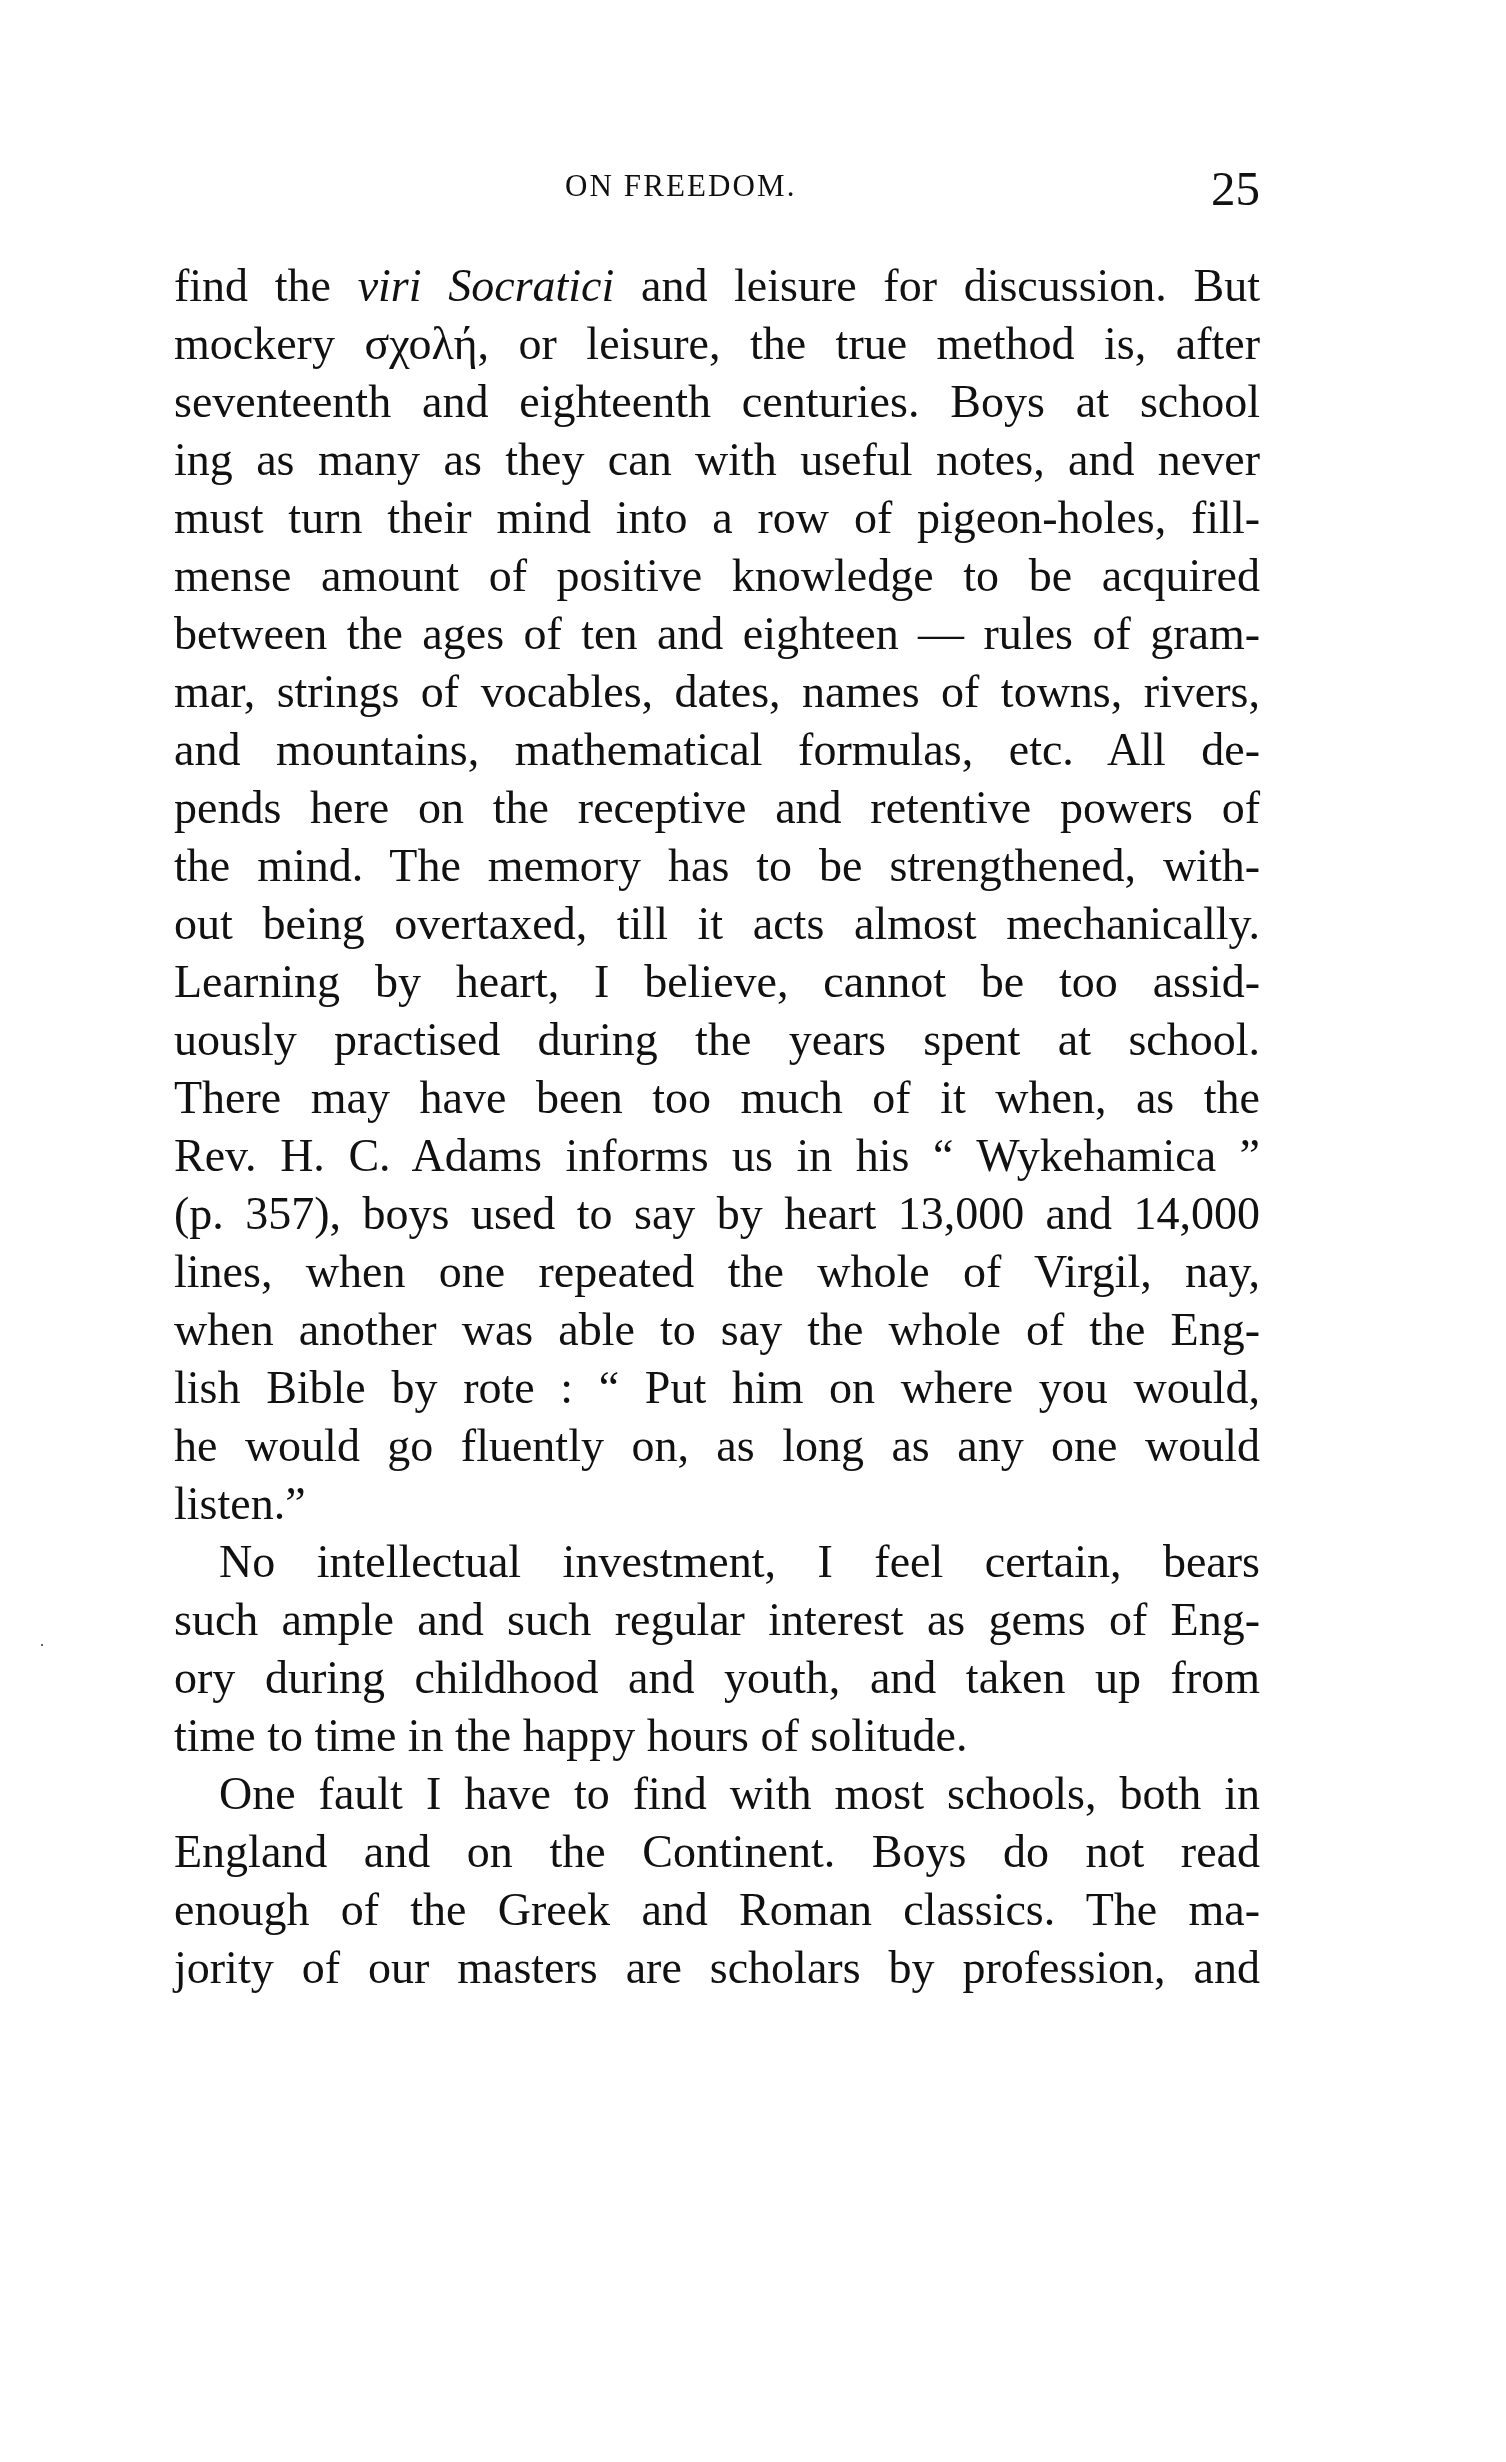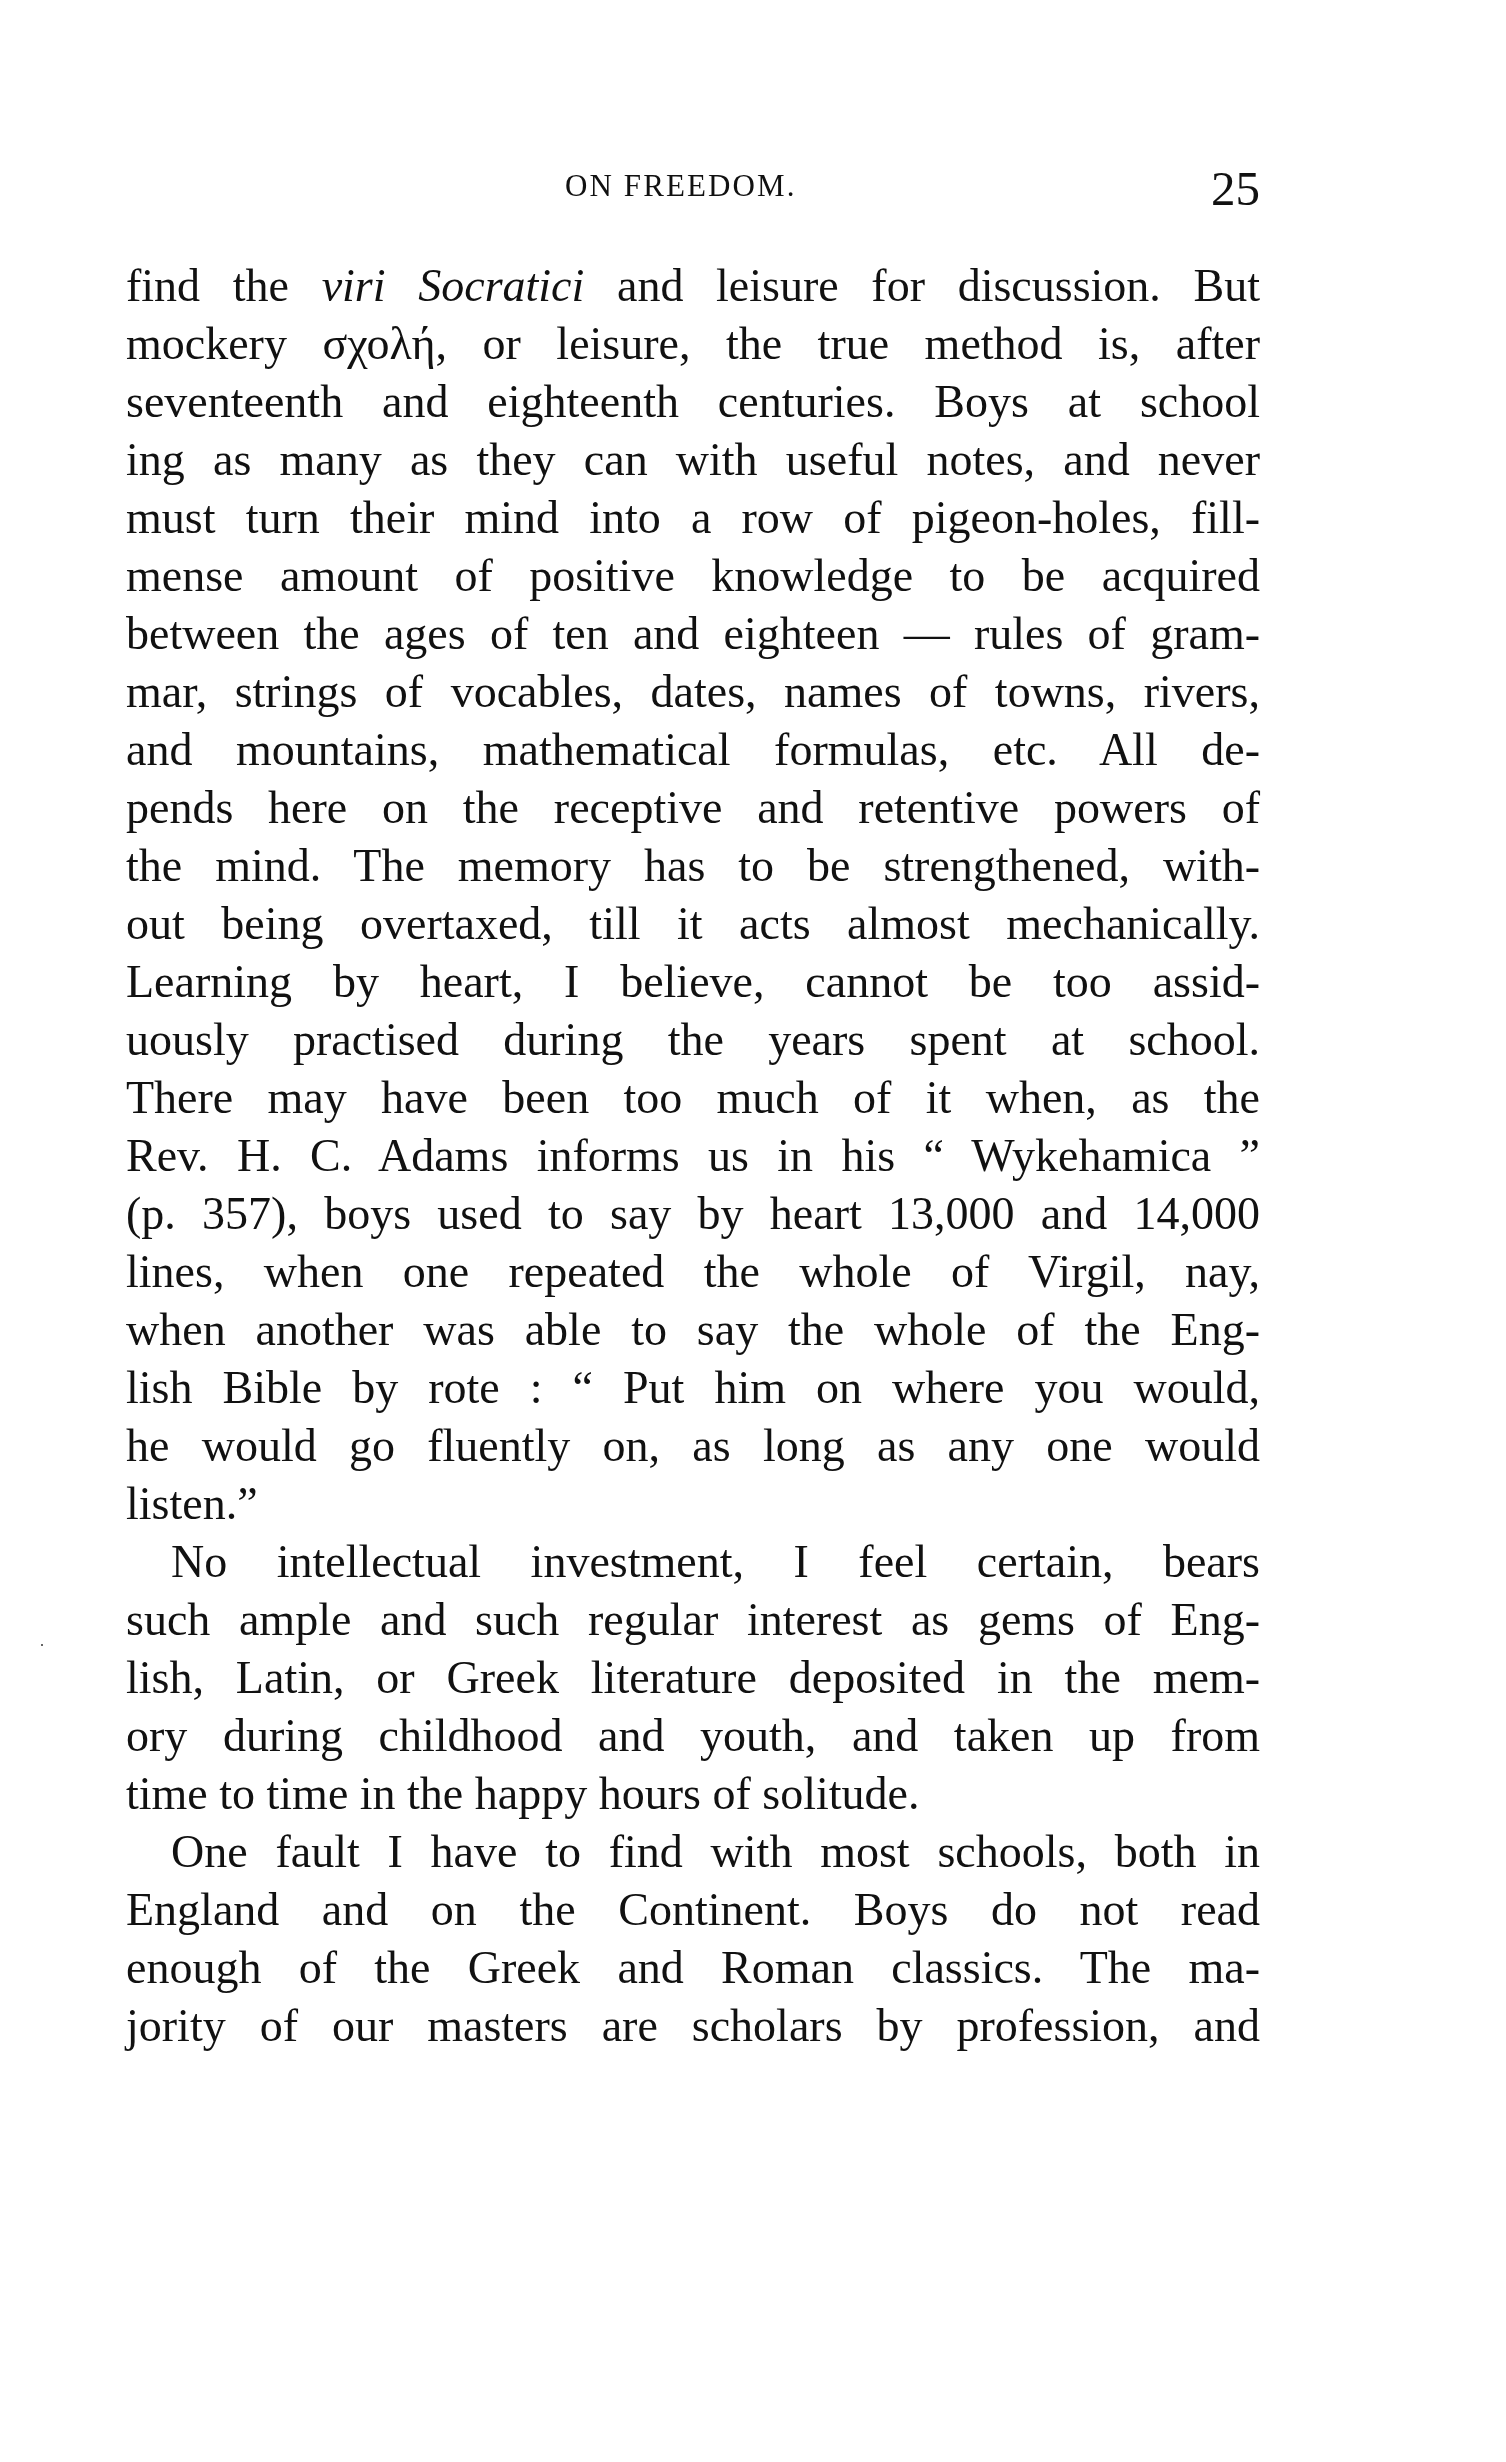--- a/index.html
+++ b/index.html
@@ -52,20 +52,21 @@
     font-size: 46px;
     line-height: 58px;
   }
   .line {
     display: block;
     height: 58px;
     white-space: nowrap;
     text-align: justify;
     text-align-last: justify;
     overflow: visible;
+    margin-left: 48px;
   }
   .line.last {
     text-align-last: left;
   }
   .line.indent {
     padding-left: 45px;
   }
   .line em {
     font-style: italic;
   }
@@ -110,21 +111,20 @@
       <span class="line">lines, when one repeated the whole of Virgil, nay,</span>
       <span class="line">when another was able to say the whole of the Eng-</span>
       <span class="line">lish Bible by rote : “ Put him on where you would,</span>
       <span class="line">he would go fluently on, as long as any one would</span>
       <span class="line last">listen.”</span>
     </div>
 
     <div>
       <span class="line indent">No intellectual investment, I feel certain, bears</span>
       <span class="line">such ample and such regular interest as gems of Eng-</span>
-      <span class="line">lish, Latin, or Greek literature deposited in the mem-</span>
       <span class="line">ory during childhood and youth, and taken up from</span>
       <span class="line last">time to time in the happy hours of solitude.</span>
     </div>
 
     <div>
       <span class="line indent">One fault I have to find with most schools, both in</span>
       <span class="line">England and on the Continent.  Boys do not read</span>
       <span class="line">enough of the Greek and Roman classics.  The ma-</span>
       <span class="line">jority of our masters are scholars by profession, and</span>
     </div>

